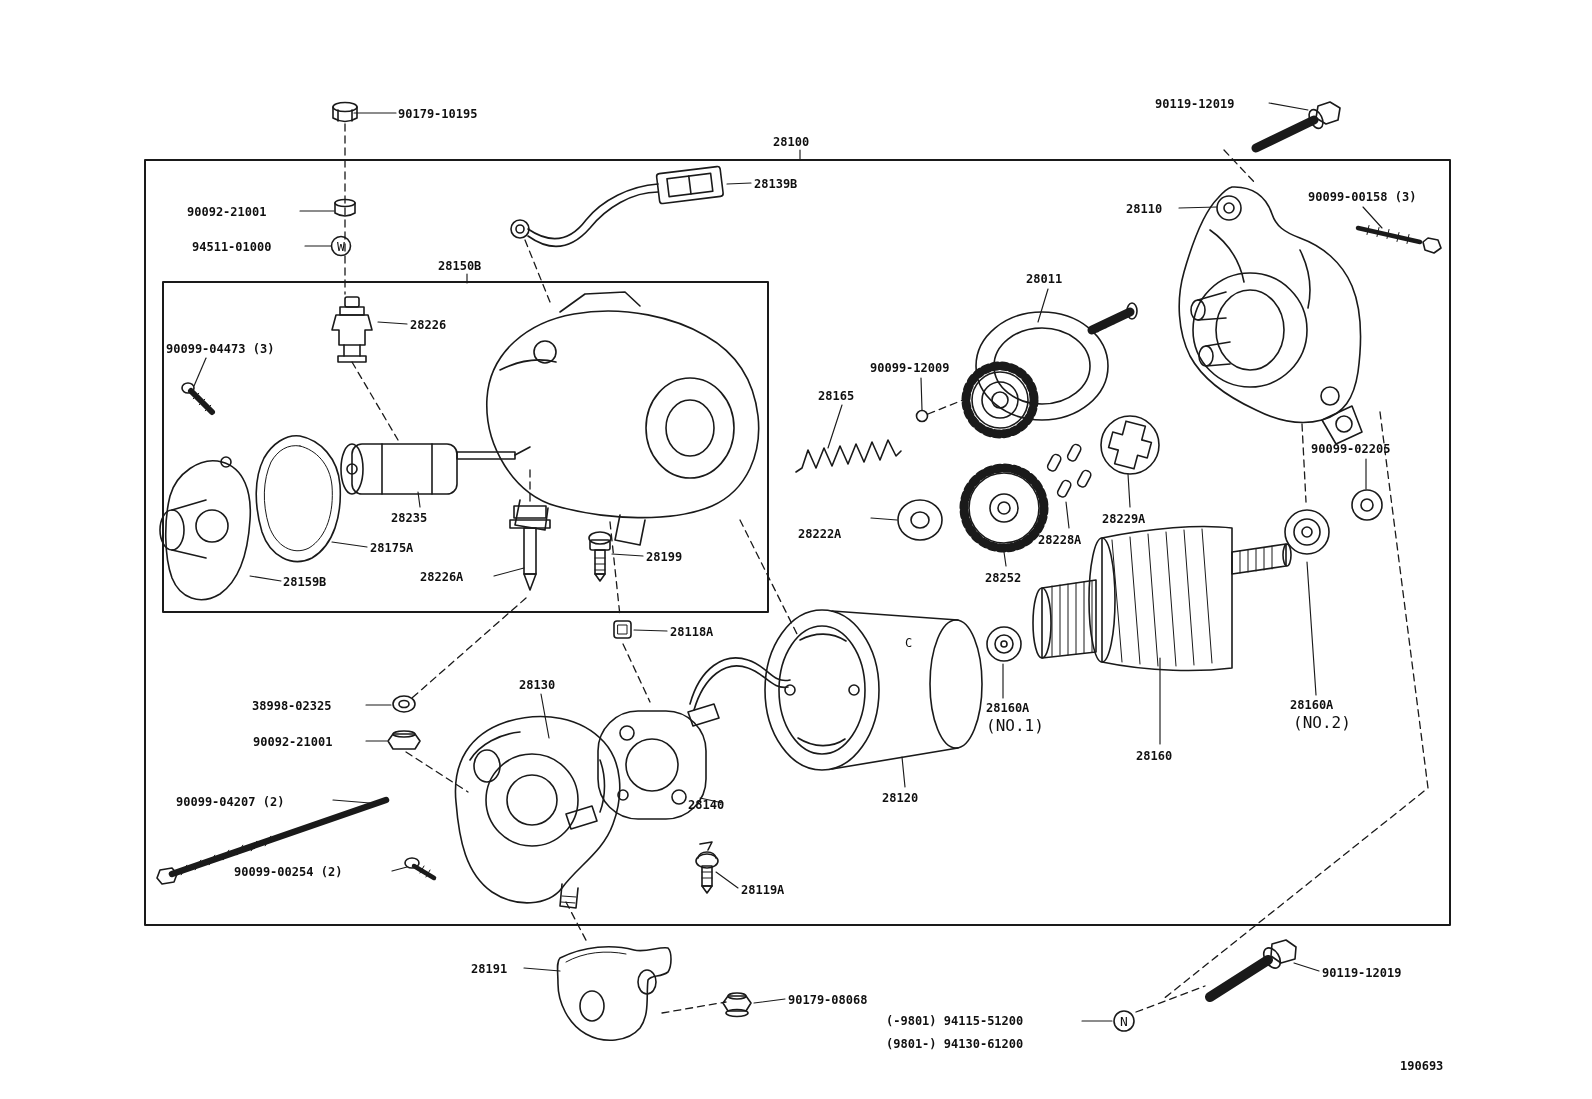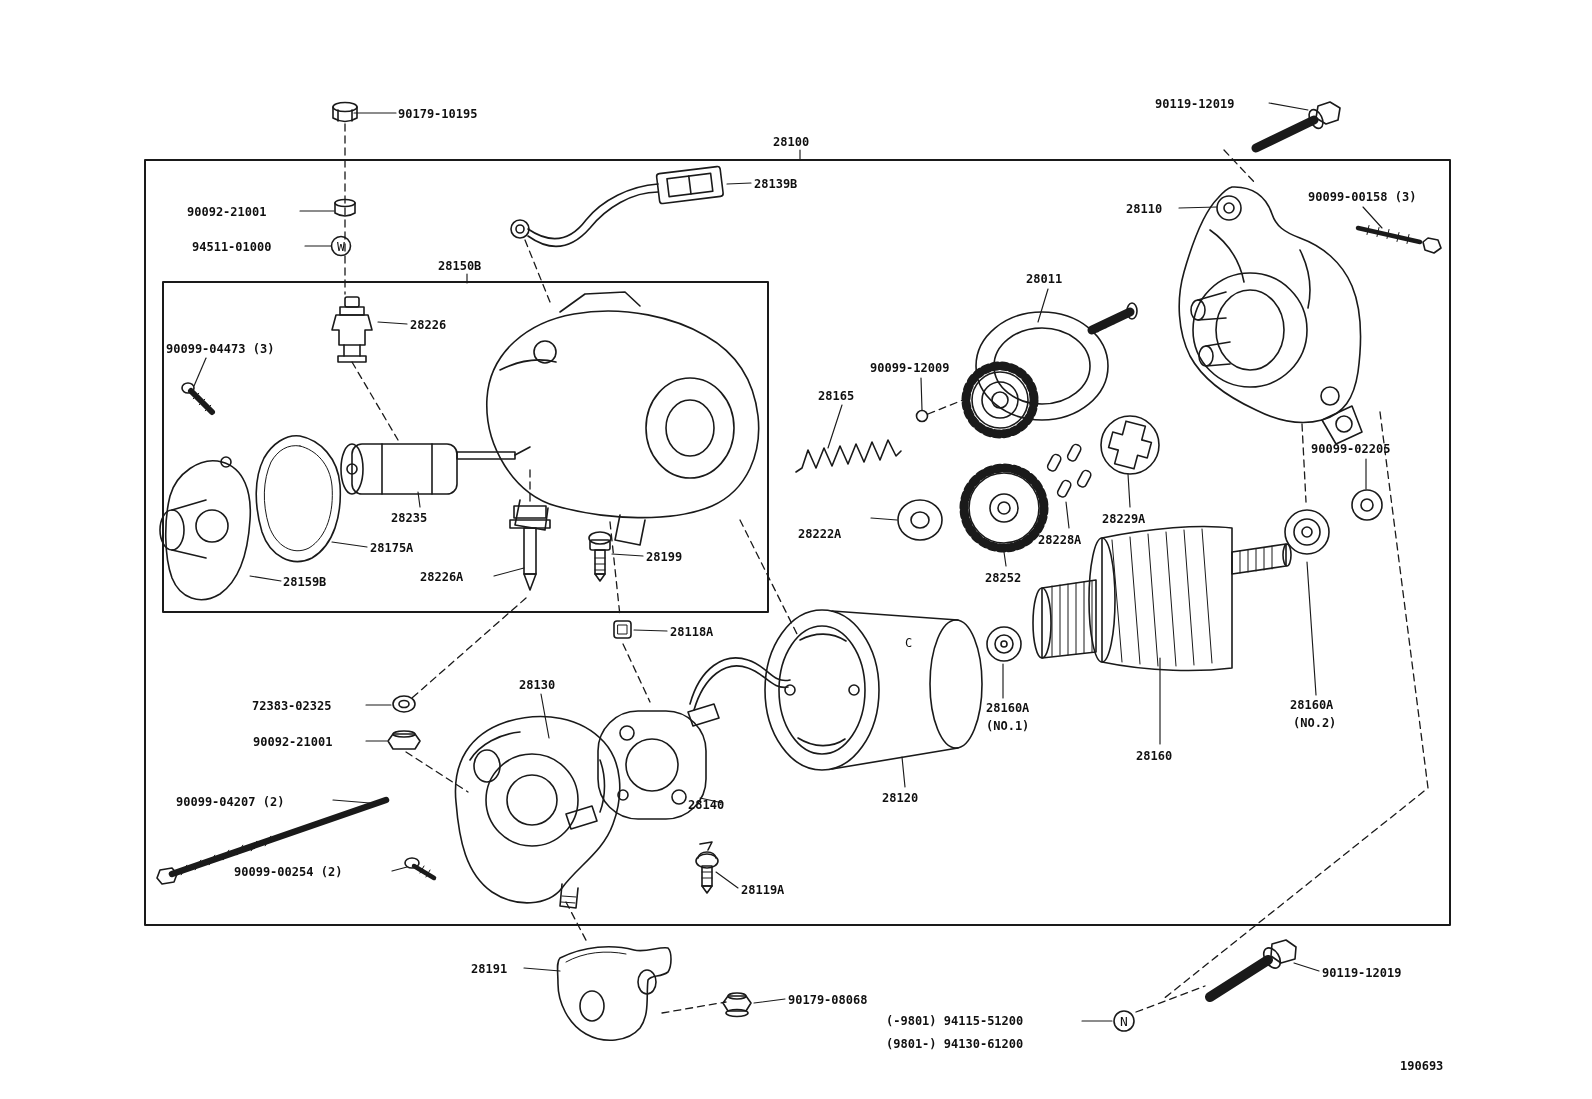--- a/index.html
+++ b/index.html
@@ -9,21 +9,21 @@
   svg{position:absolute;left:0;top:0;}
   svg *{stroke:#1a1a1a;fill:none;stroke-width:1.6;stroke-linecap:round;stroke-linejoin:round;}
   svg .frames rect{stroke-width:2;}
   svg .ld line{stroke-width:1.15;}
   svg .dsh line, svg .dsh polyline{stroke-width:1.3;stroke-dasharray:7 5;}
   svg .teeth{stroke-dasharray:4.5 4.5;stroke-width:9;}
   svg .thin{stroke-width:1;}
   svg text{stroke:none;fill:#111;font:13px "DejaVu Sans Mono",monospace;}
   .lbl{position:absolute;font-size:12px;font-weight:700;color:#101010;
        white-space:pre;letter-spacing:0px;line-height:20px;}
-  .lbl.small{font-size:12px;font-weight:700;}
+  .lbl.small{font-size:16px;font-weight:400;}
 </style>
 </head>
 <body>
 
 <div id="stage">
 
 <svg width="1592" height="1099" viewBox="0 0 1592 1099">
 
   <g class="frames">
     <rect x="145" y="160" width="1305" height="765"></rect>
@@ -413,21 +413,21 @@
 <div class="lbl" style="left:192px;top:237px">94511-01000</div>
 <div class="lbl" style="left:438px;top:256px">28150B</div>
 <div class="lbl" style="left:410px;top:315px">28226</div>
 <div class="lbl" style="left:166px;top:339px">90099-04473 (3)</div>
 <div class="lbl" style="left:391px;top:508px">28235</div>
 <div class="lbl" style="left:370px;top:538px">28175A</div>
 <div class="lbl" style="left:283px;top:572px">28159B</div>
 <div class="lbl" style="left:420px;top:567px">28226A</div>
 <div class="lbl" style="left:646px;top:547px">28199</div>
 <div class="lbl" style="left:670px;top:622px">28118A</div>
-<div class="lbl" style="left:252px;top:696px">72383-02325</div>
+<div class="lbl" style="left:252px;top:696px">38998-02325</div>
 <div class="lbl" style="left:253px;top:732px">90092-21001</div>
 <div class="lbl" style="left:519px;top:675px">28130</div>
 <div class="lbl" style="left:176px;top:792px">90099-04207 (2)</div>
 <div class="lbl" style="left:234px;top:862px">90099-00254 (2)</div>
 <div class="lbl" style="left:471px;top:959px">28191</div>
 <div class="lbl" style="left:788px;top:990px">90179-08068</div>
 <div class="lbl" style="left:741px;top:880px">28119A</div>
 <div class="lbl" style="left:688px;top:795px">28140</div>
 <div class="lbl" style="left:882px;top:788px">28120</div>
 <div class="lbl" style="left:754px;top:174px">28139B</div>

